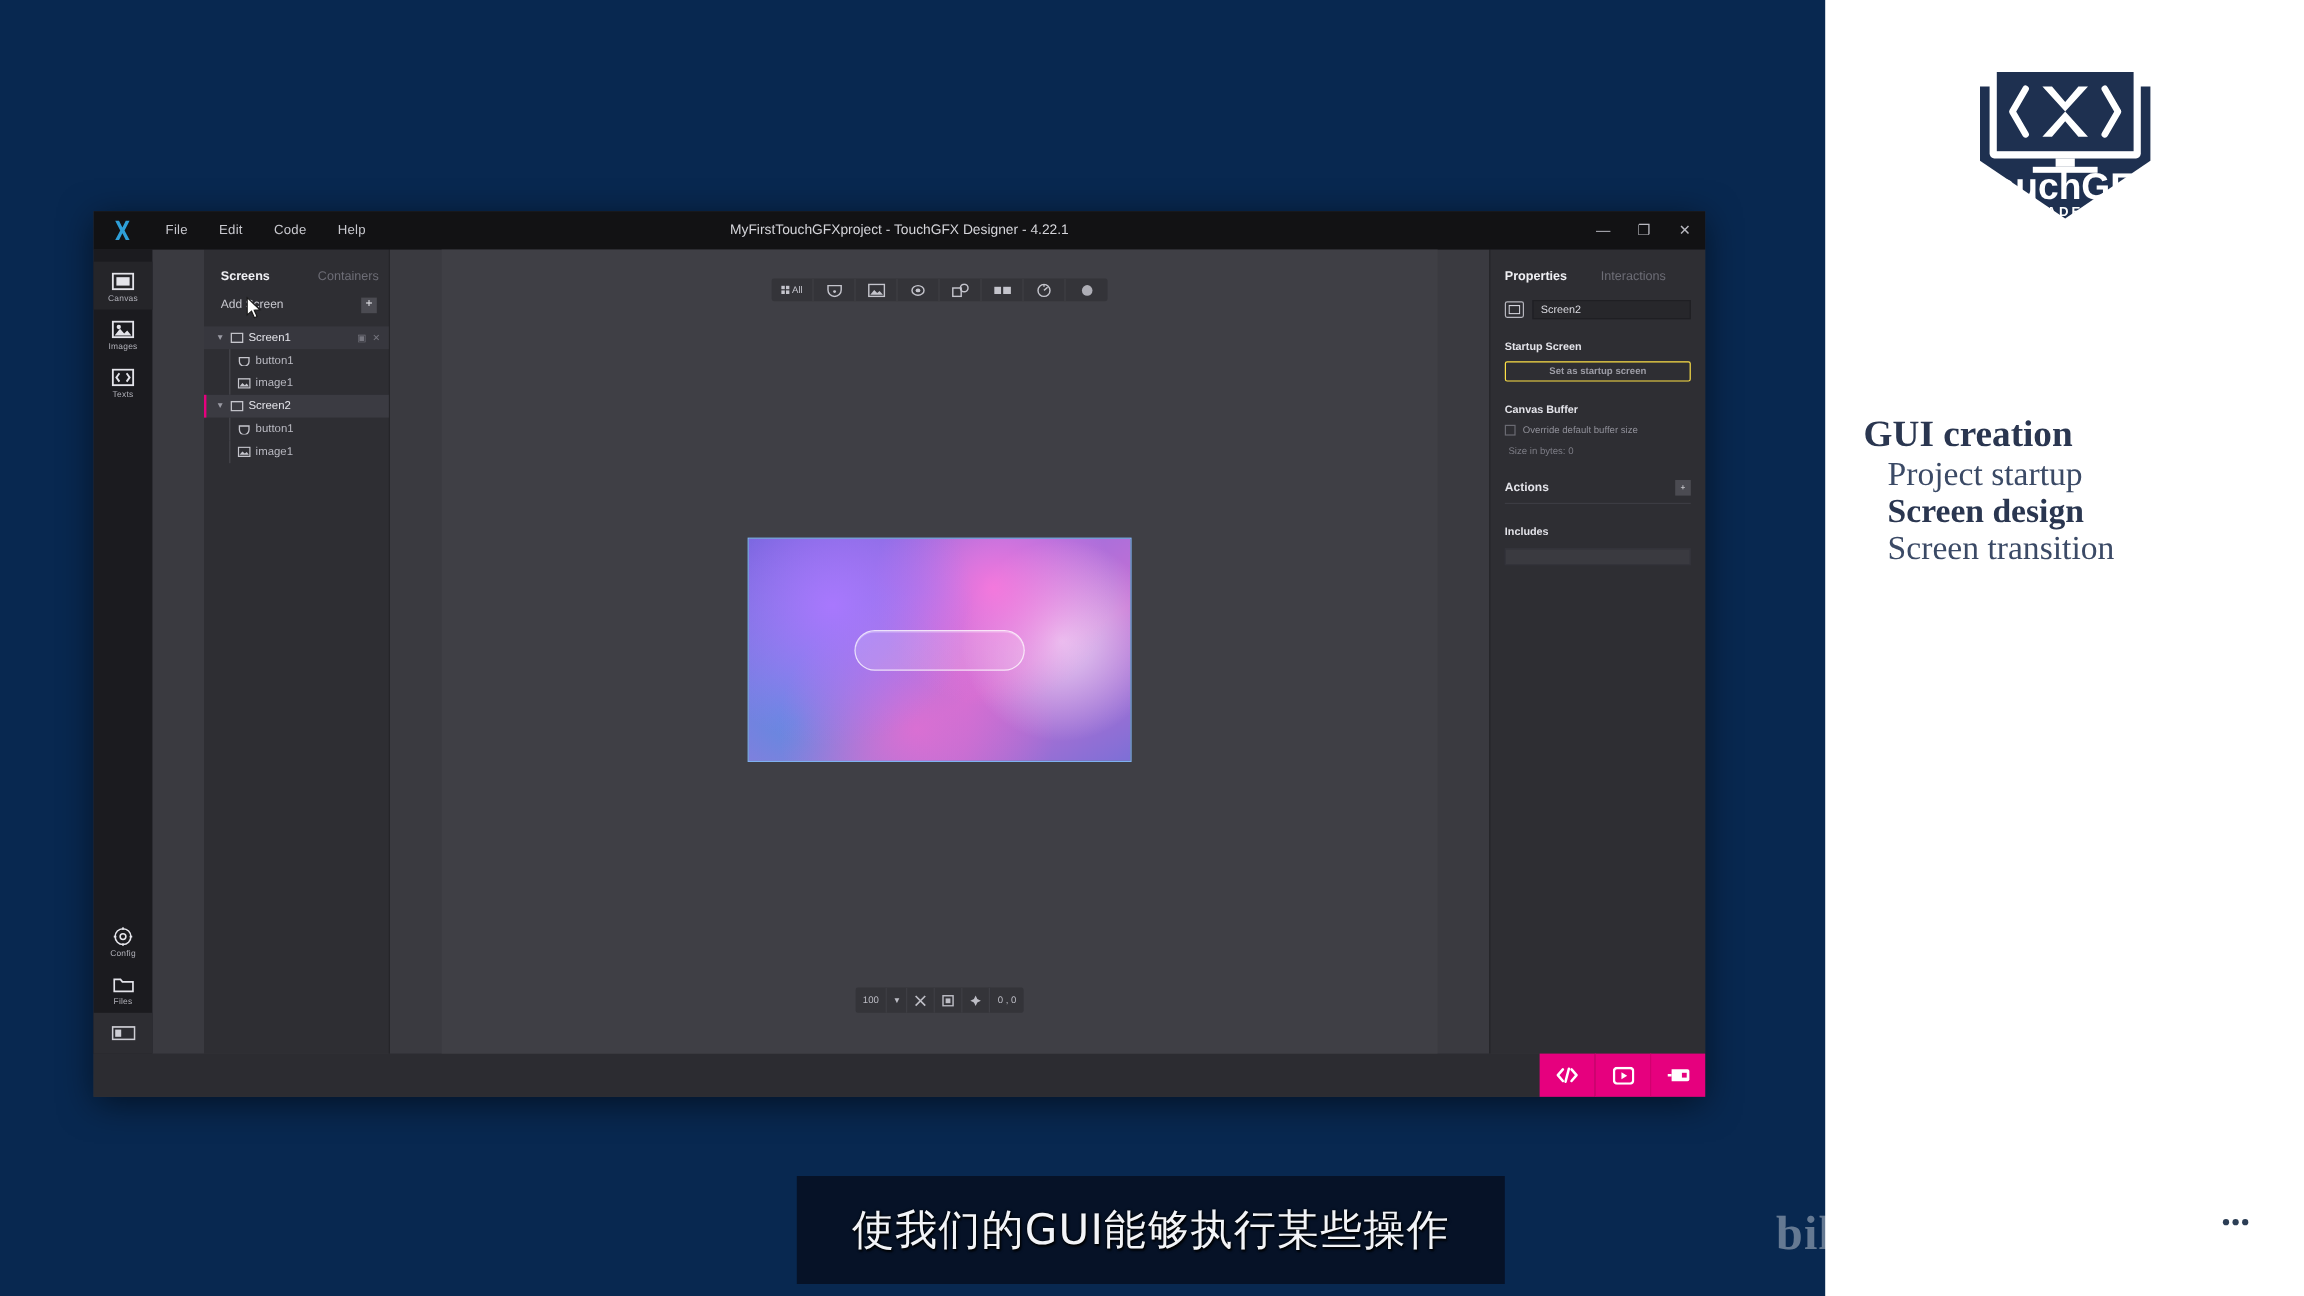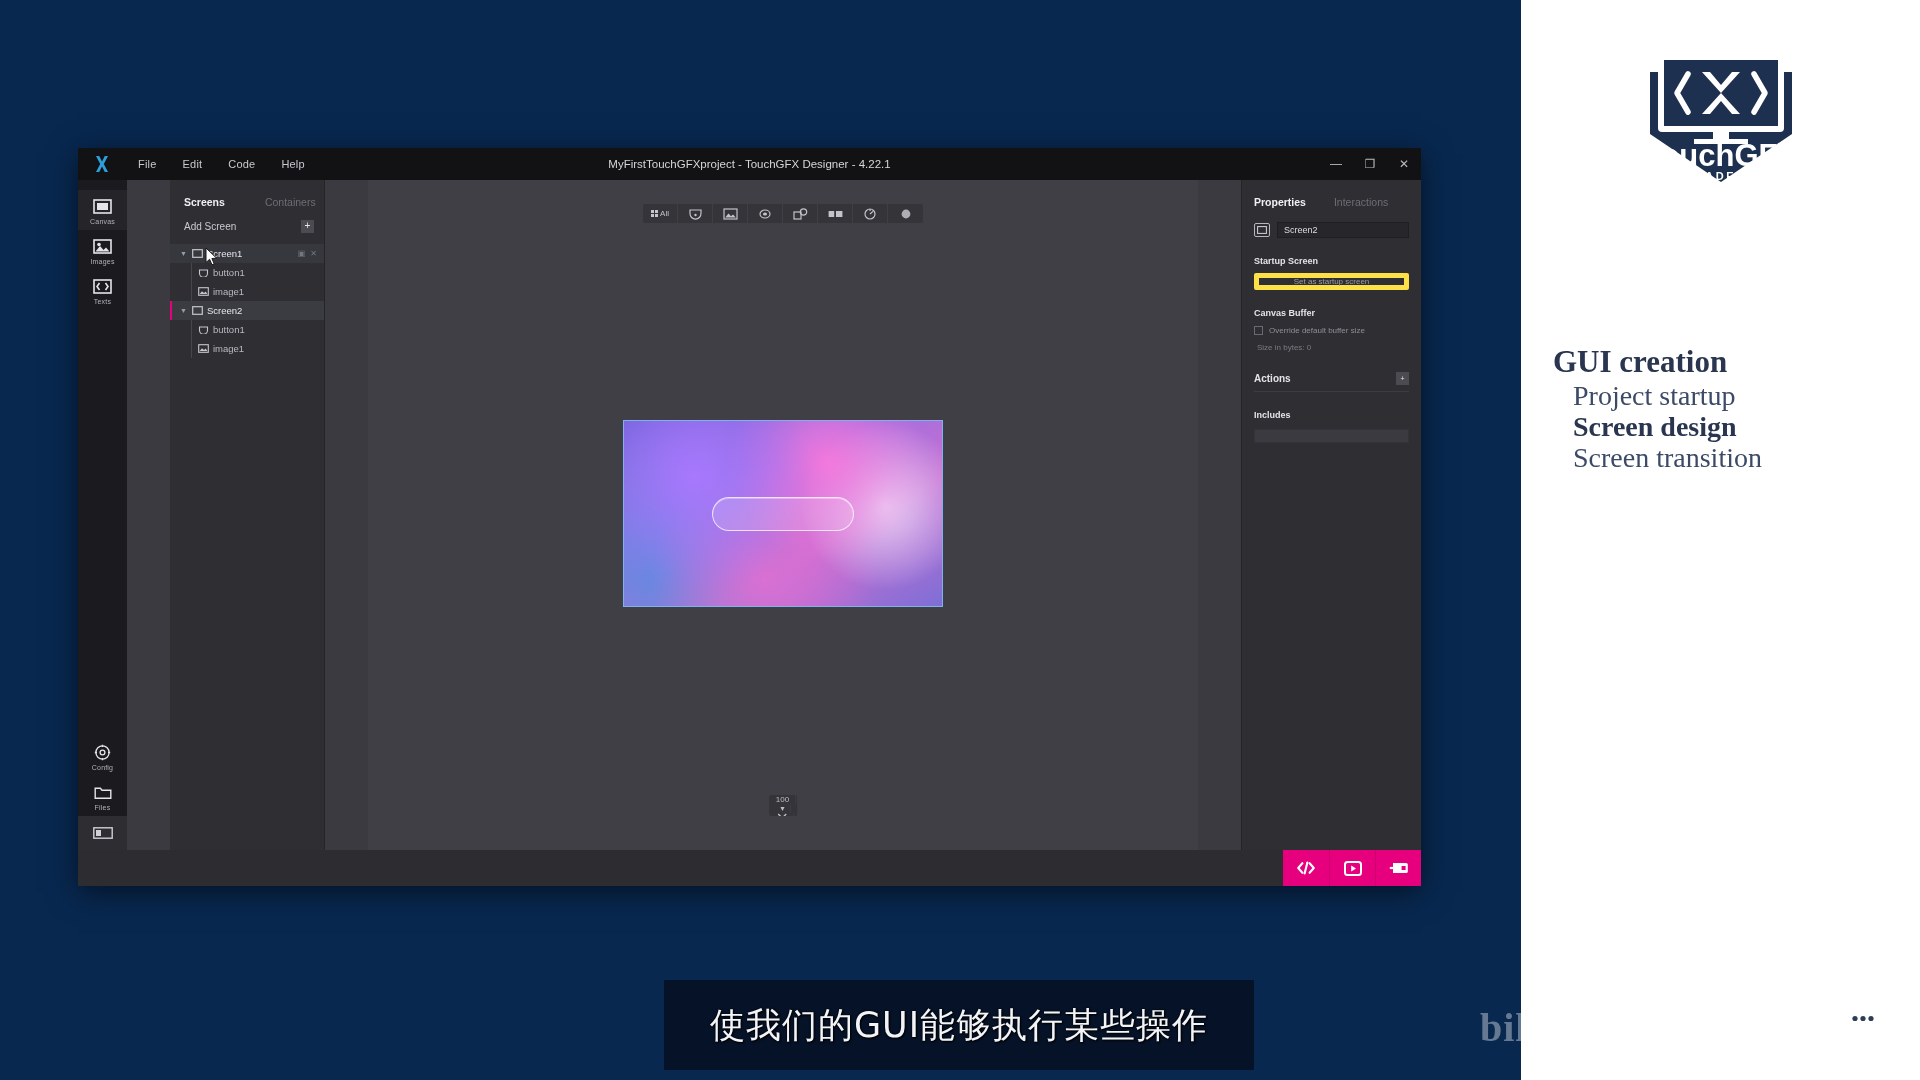--- a/index.html
+++ b/index.html
@@ -12,21 +12,21 @@
 
   
   #video-stage {
     position: absolute; left: 0; top: 0; width: 1521px; height: 1080px;
     background: #082850;
     overflow: hidden;
   }
 
   
   #tgfx-window {
-    position: absolute; left: 78px; top: 148px; width: 1343px; height: 738px;
+    position: absolute; left: 78px; top: 176px; width: 1343px; height: 738px;
     background: #3a3a40;
     box-shadow: 0 6px 28px rgba(0,0,0,.55);
     display: flex; flex-direction: column;
     filter: blur(0.35px);
   }
 
   
   #titlebar {
     height: 32px; background: #121214; display: flex; align-items: center;
     position: relative; flex: 0 0 32px;
@@ -141,21 +141,21 @@
     width: 142px; height: 34px; border-radius: 17px;
     border: 1.5px solid rgba(255,255,255,.75);
     background: rgba(255,255,255,.16);
     box-shadow: inset 0 1px 0 rgba(255,255,255,.35);
   }
 
   
   #canvas-bottombar {
     position: absolute; bottom: 34px; left: 50%; transform: translateX(-50%);
     display: flex; align-items: center; background: #343439; border-radius: 2px;
-    height: 21px; overflow: hidden; flex-direction: column;
+    height: 21px; overflow: hidden;
   }
   #canvas-bottombar .cb {
     height: 21px; display: flex; align-items: center; justify-content: center;
     color: #bdbdc5; font-size: 8px; border-right: 1px solid #3f3f45; padding: 0 6px;
     gap: 4px;
   }
   #canvas-bottombar .cb:last-child { border-right: 0; }
   #zoom-value { font-size: 8px; color: #bdbdc5; }
 
   
@@ -183,23 +183,23 @@
     width: 16px; height: 14px; border: 1px solid #b6b6be; border-radius: 2px;
     display: flex; align-items: center; justify-content: center; color: #d4d4dc; font-size: 7px;
   }
   #prop-name-field {
     flex: 1; height: 16px; background: #27272b; border: 1px solid #1f1f23;
     display: flex; align-items: center; padding-left: 6px;
     font-size: 9px; color: #dcdce2;
   }
   .prop-head { font-size: 9px; color: #e3e3e9; font-weight: bold; margin-top: 18px; }
   .prop-btn {
-    margin-top: 7px; height: 17px; border: 5px solid #fde047; border-radius: 2px;
+    margin-top: 7px; height: 17px; border: 1px solid #fde047; border-radius: 2px;
     display: flex; align-items: center; justify-content: center;
-    font-size: 8px; color: #9d9da6;
+    font-size: 8px; color: #9d9da6; font-weight: bold;
   }
   .prop-check { display: flex; align-items: center; gap: 6px; margin-top: 8px; }
   .prop-check .box { width: 9px; height: 9px; border: 1px solid #6a6a72; }
   .prop-check .txt { font-size: 8px; color: #8f8f98; }
   .prop-sub { font-size: 8px; color: #7c7c85; margin-top: 8px; padding-left: 3px; }
   .prop-row-arrow {
     margin-top: 20px; display: flex; align-items: center; border-bottom: 1px solid #3c3c43;
     padding-bottom: 6px;
   }
   .prop-row-arrow .t { font-size: 10px; color: #e3e3e9; font-weight: bold; }

